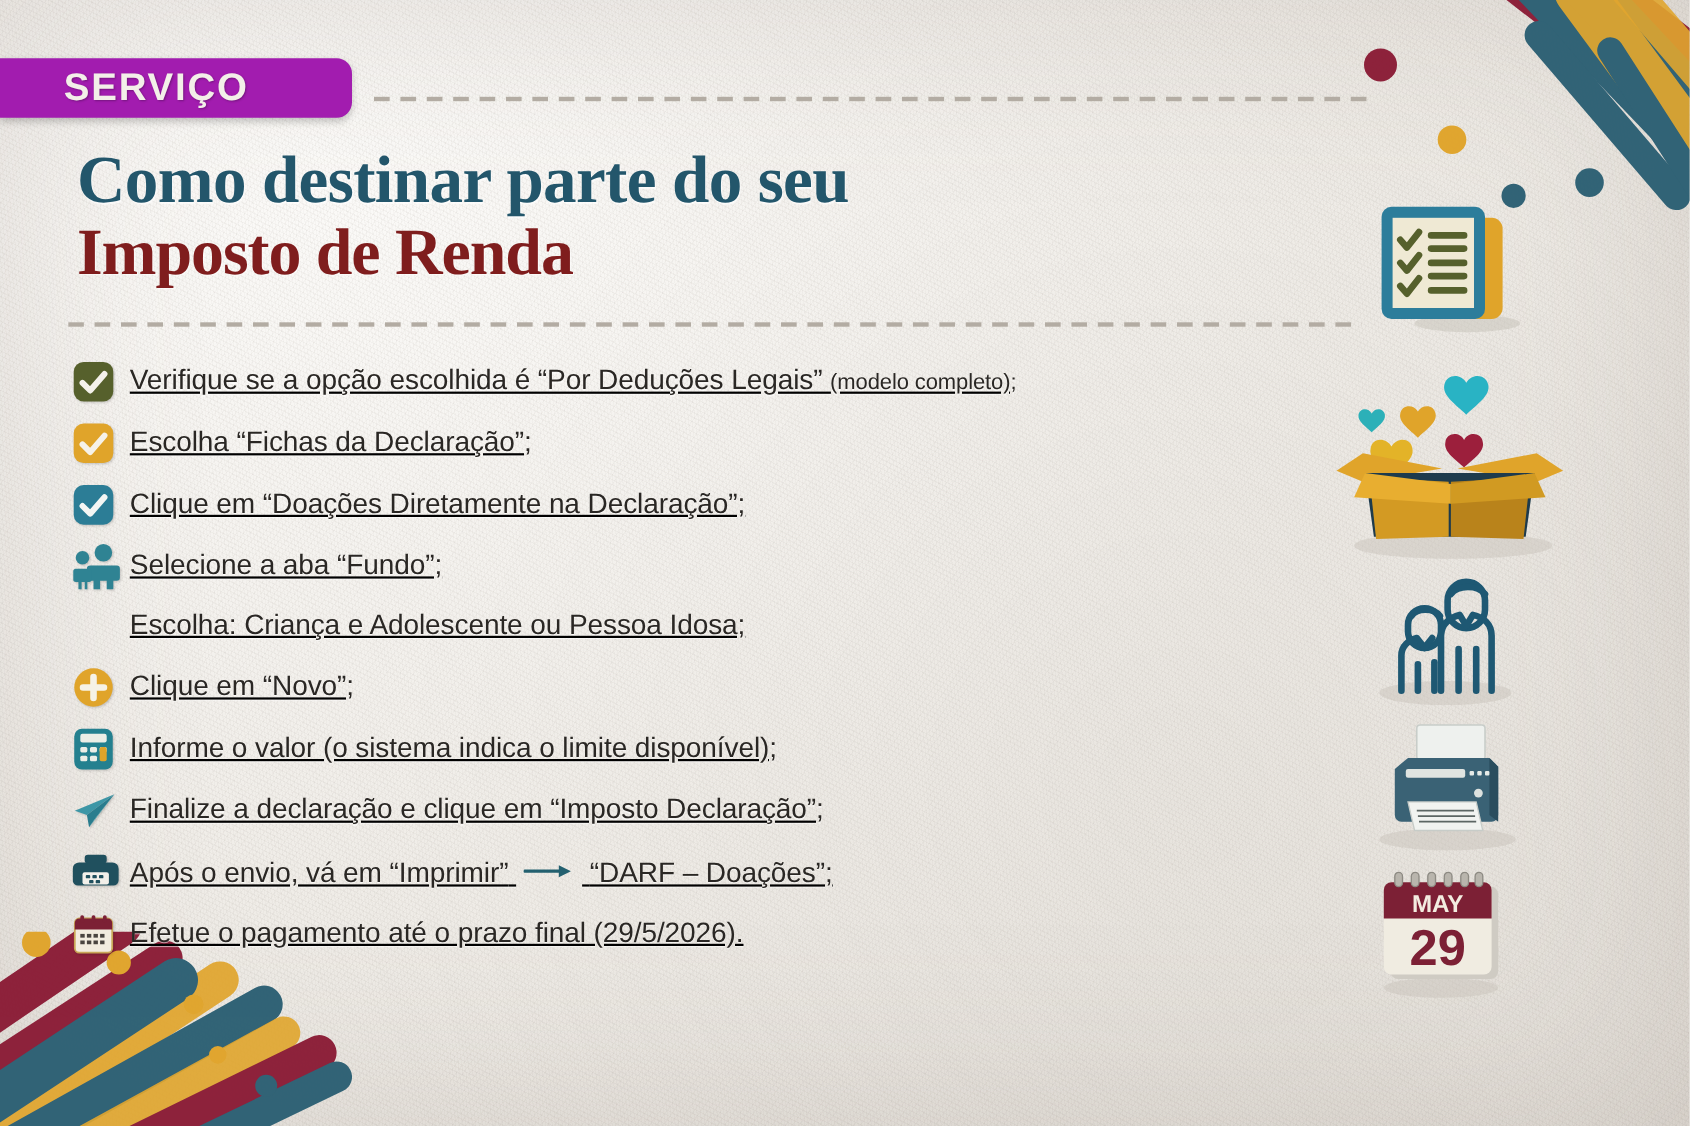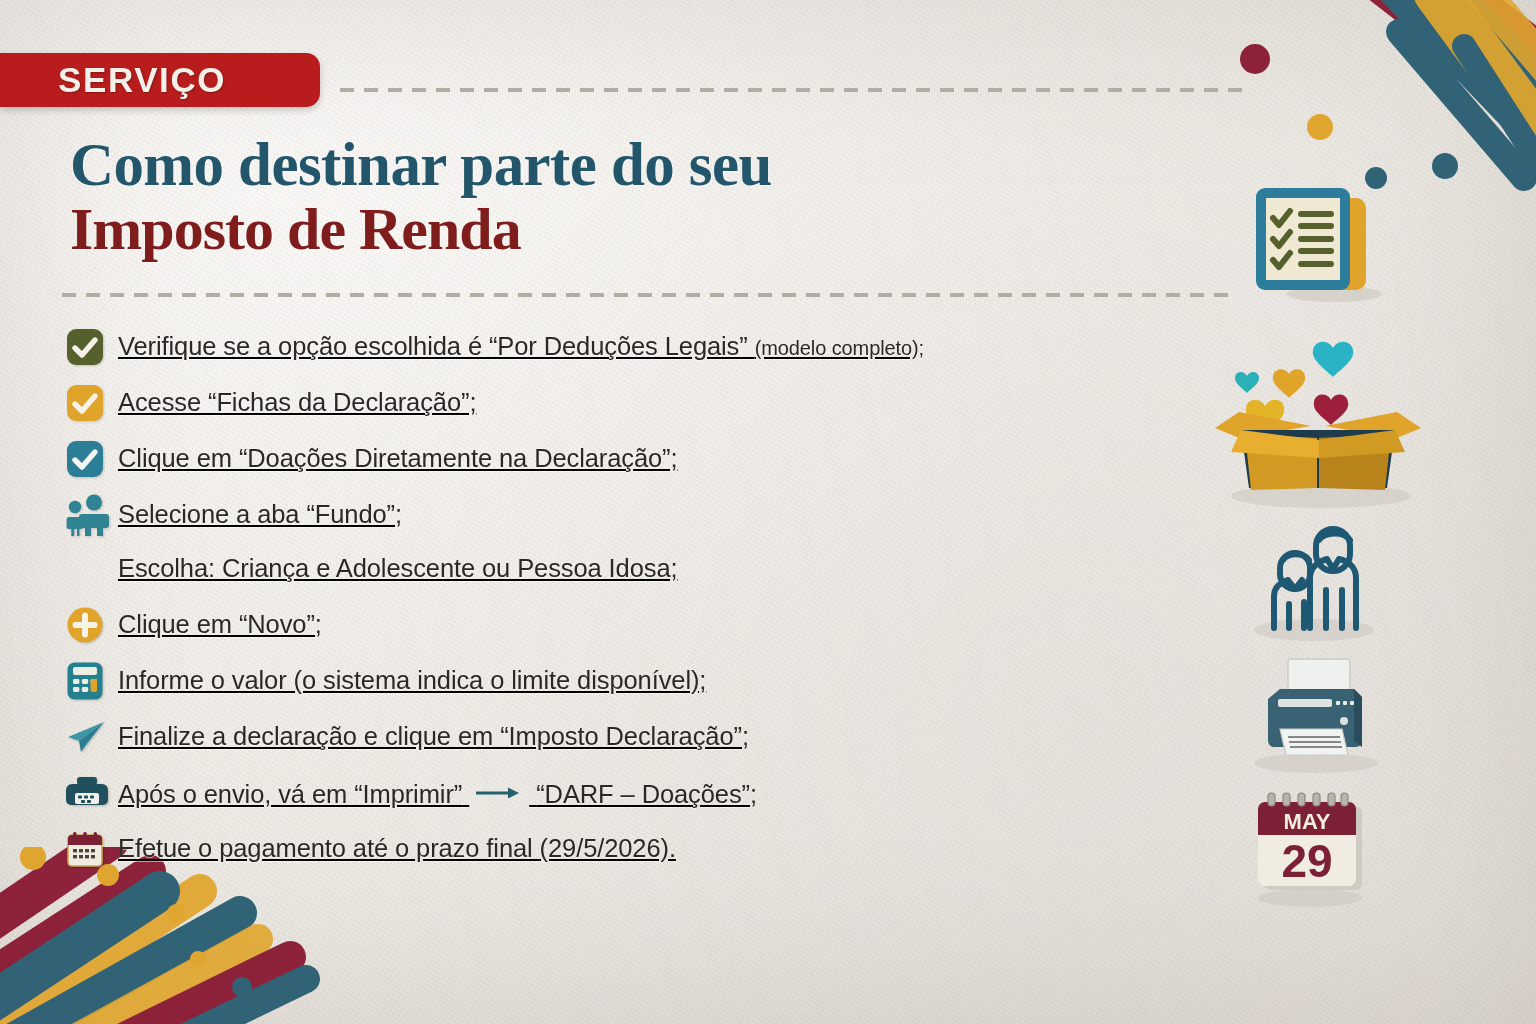--- a/index.html
+++ b/index.html
@@ -33,21 +33,21 @@
   
   .splash-wrap { position:absolute; z-index:1; pointer-events:none; }
   #splash-tr { top:-12px; right:-8px; width:320px; height:210px; }
   #splash-bl { bottom:-8px; left:-10px; width:330px; height:185px; }
   .splash-wrap svg { width:100%; height:100%; display:block; opacity:.97; }
 
   
   #tag {
     position:absolute; left:0; top:53px; z-index:4;
     height:54px; min-width:320px; padding:0 42px 0 58px;
-    background:#b91c1c;
+    background:#a21caf;
     border-radius:0 14px 14px 0;
     display:flex; align-items:center;
     box-shadow:0 3px 7px rgba(0,0,0,.2);
   }
   #tag span {
     color:#f3efe9; font-weight:bold; font-size:35px;
     letter-spacing:1.6px;
     text-shadow:1px 1px 2px rgba(0,0,0,.28);
   }
   .dashrule {
@@ -166,21 +166,21 @@
     <div class="step-txt"><span>Verifique se a opção escolhida é “Por Deduções Legais” </span><span class="small">(modelo completo);</span></div>
   </div>
 
   <div class="step">
     <div class="step-ico">
       <svg width="38" height="38" viewBox="0 0 38 38">
         <rect x="1" y="1" width="36" height="36" rx="9" fill="#e0a42a"></rect>
         <path d="M9 20 L16 27 L29 12" fill="none" stroke="#f6f2e9" stroke-width="5.4" stroke-linecap="round" stroke-linejoin="round"></path>
       </svg>
     </div>
-    <div class="step-txt">Acesse “Fichas da Declaração”;</div>
+    <div class="step-txt">Escolha “Fichas da Declaração”;</div>
   </div>
 
   <div class="step">
     <div class="step-ico">
       <svg width="38" height="38" viewBox="0 0 38 38">
         <rect x="1" y="1" width="36" height="36" rx="9" fill="#2c7d96"></rect>
         <path d="M9 20 L16 27 L29 12" fill="none" stroke="#f4f6f4" stroke-width="5.4" stroke-linecap="round" stroke-linejoin="round"></path>
       </svg>
     </div>
     <div class="step-txt">Clique em “Doações Diretamente na Declaração”;</div>

